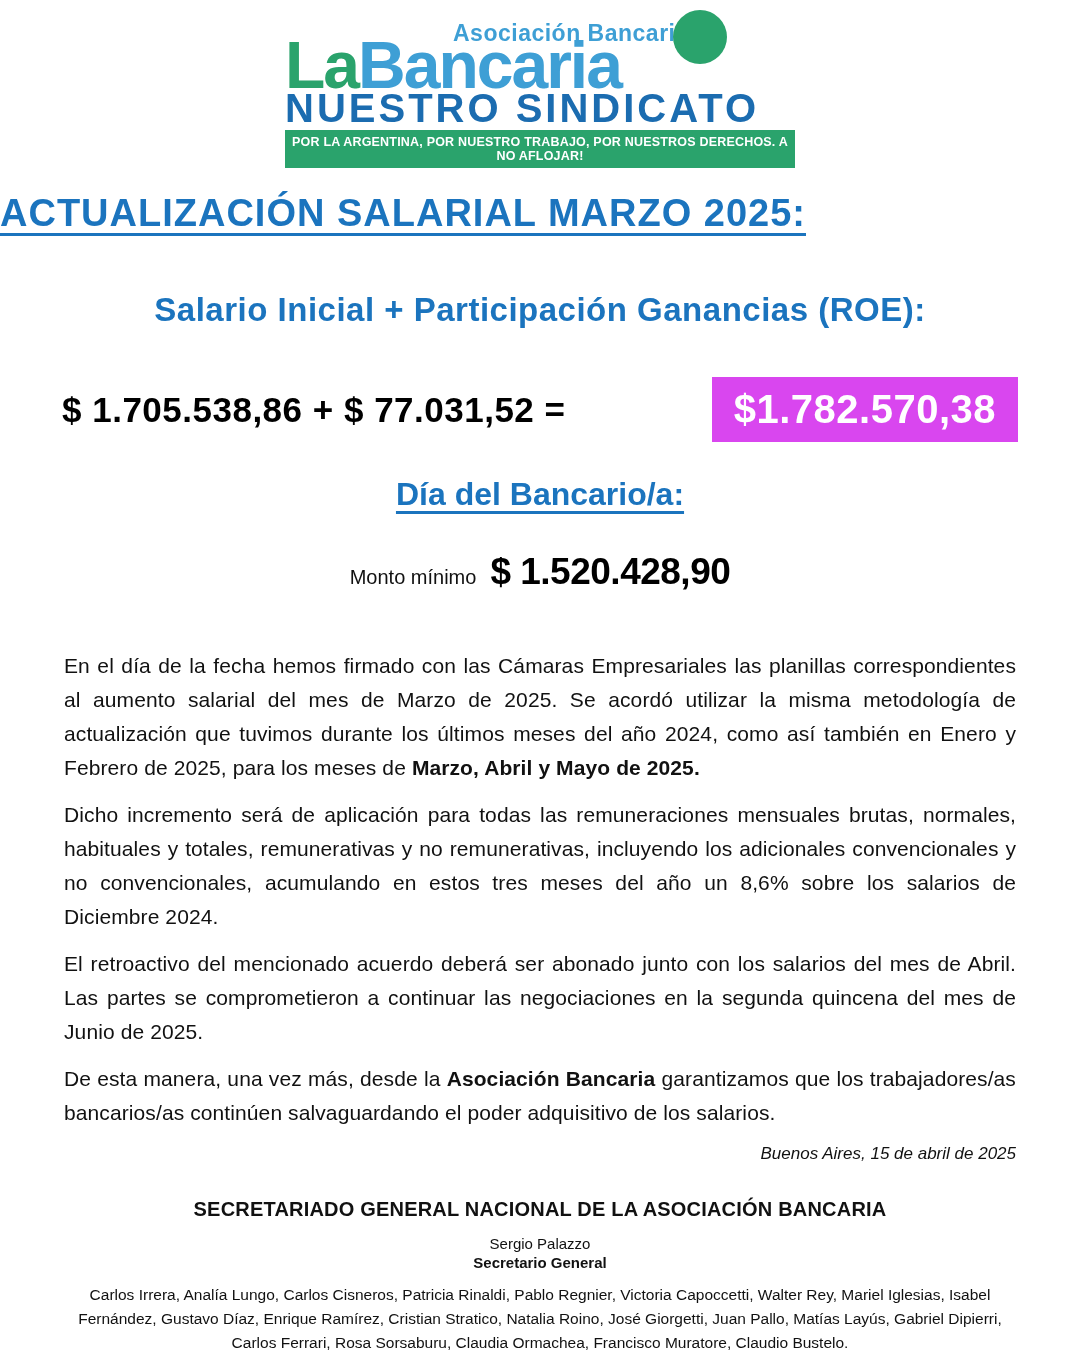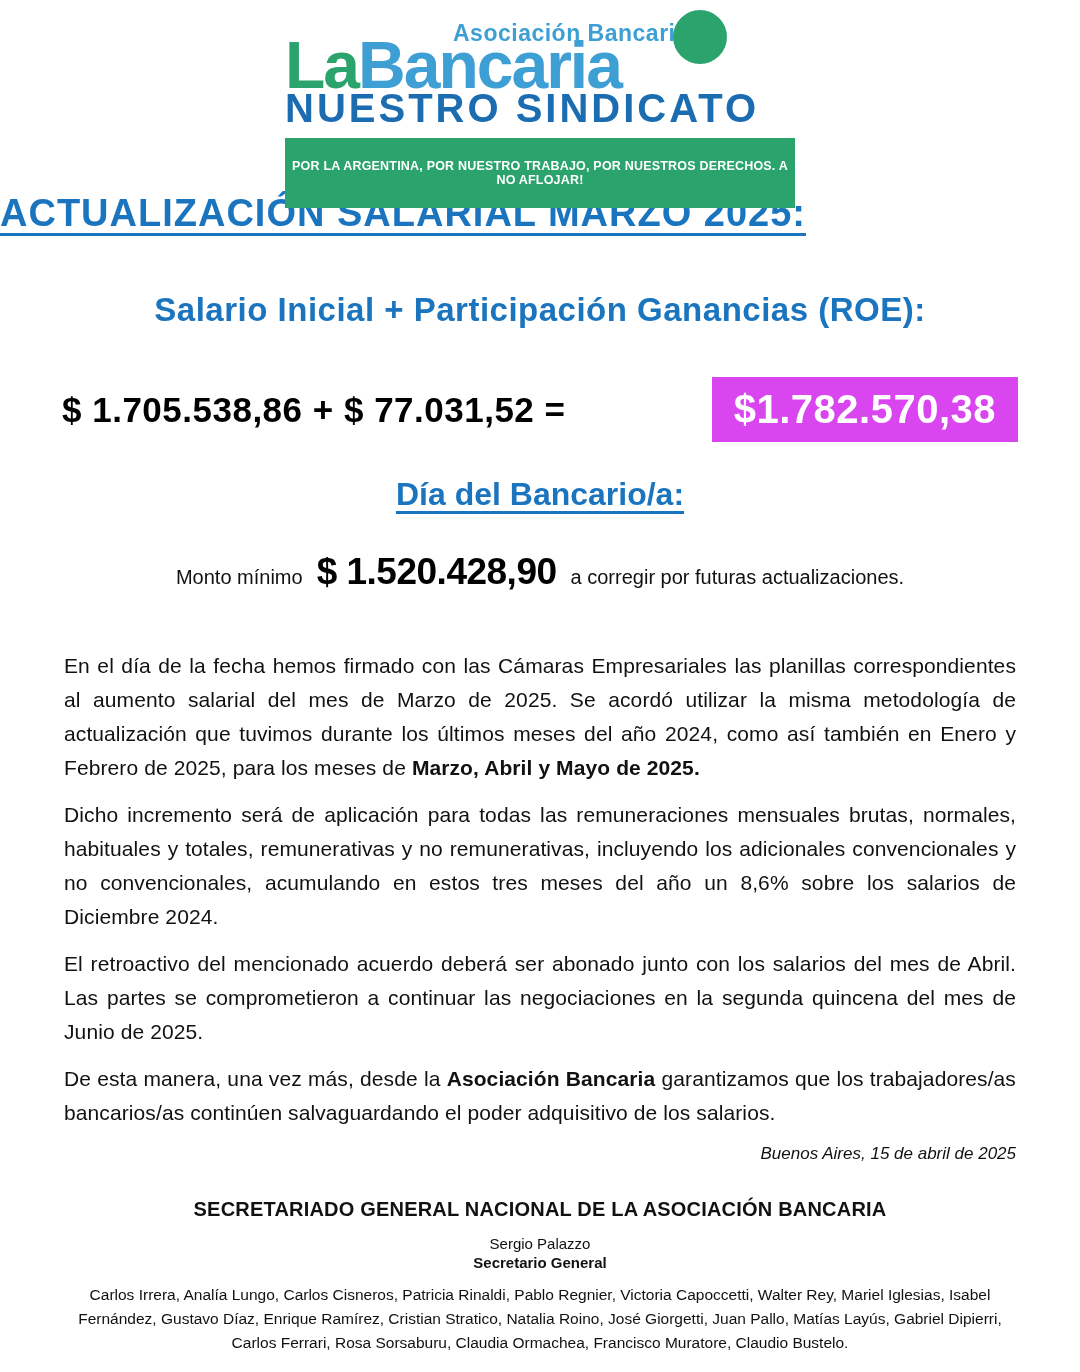--- a/index.html
+++ b/index.html
@@ -36,24 +36,24 @@
     width: 54px; height: 54px; border-radius: 50%;
     background: #2aa36c; z-index: 1;
   }
   .logo-subtitle {
     position: absolute; top: 78px; left: 0; width: 100%;
     color: #1b6cb0; font-weight: bold; font-size: 40px;
     letter-spacing: 3px; line-height: 1; z-index: 3;
     text-align: justify;
   }
   .logo-banner {
-    position: absolute; top: 128px; left: 0; width: 100%;
+    position: absolute; top: 120px; left: 0; width: 100%;
     background: #2aa36c; color: #ffffff;
     font-weight: bold; font-size: 12.5px; letter-spacing: 0.2px;
-    text-align: center; padding: 21px 2px;
+    text-align: center; padding: 5px 2px;
   }
 
   
   .doc-title {
     margin-top: 30px;
     text-align: left;
     color: #1b74be; font-weight: bold; font-size: 38px; letter-spacing: 1px;
     text-decoration: underline;
     text-decoration-thickness: 3px;
     text-underline-offset: 7px;
@@ -139,21 +139,20 @@
 
   <div class="equation">
     <span class="equation-left">$ 1.705.538,86 + $ 77.031,52 =</span>
     <span class="equation-result">$1.782.570,38</span>
   </div>
 
   <h2 class="bancario-heading">Día del Bancario/a:</h2>
   <div class="monto-line">
     <span class="monto-prefix">Monto mínimo</span>
     <span class="monto-amount">$ 1.520.428,90</span>
-    <span class="monto-suffix">a corregir por futuras actualizaciones.</span>
   </div>
 
   <div class="body-text">
     <p><span>En el día de la fecha hemos firmado con las Cámaras Empresariales las planillas correspondientes al aumento salarial del mes de Marzo de 2025. Se acordó utilizar la misma metodología de actualización que tuvimos durante los últimos meses del año 2024, como así también en Enero y Febrero de 2025, para los meses de </span><span class="b">Marzo, Abril y Mayo de 2025.</span></p>
     <p><span>Dicho incremento será de aplicación para todas las remuneraciones mensuales brutas, normales, habituales y totales, remunerativas y no remunerativas, incluyendo los adicionales convencionales y no convencionales, acumulando en estos tres meses del año un 8,6% sobre los salarios de Diciembre 2024.</span></p>
     <p><span>El retroactivo del mencionado acuerdo deberá ser abonado junto con los salarios del mes de Abril. Las partes se comprometieron a continuar las negociaciones en la segunda quincena del mes de Junio de 2025.</span></p>
     <p><span>De esta manera, una vez más, desde la </span><span class="b">Asociación Bancaria</span><span> garantizamos que los trabajadores/as bancarios/as continúen salvaguardando el poder adquisitivo de los salarios.</span></p>
   </div>
 
   <div class="dateline">Buenos Aires, 15 de abril de 2025</div>

